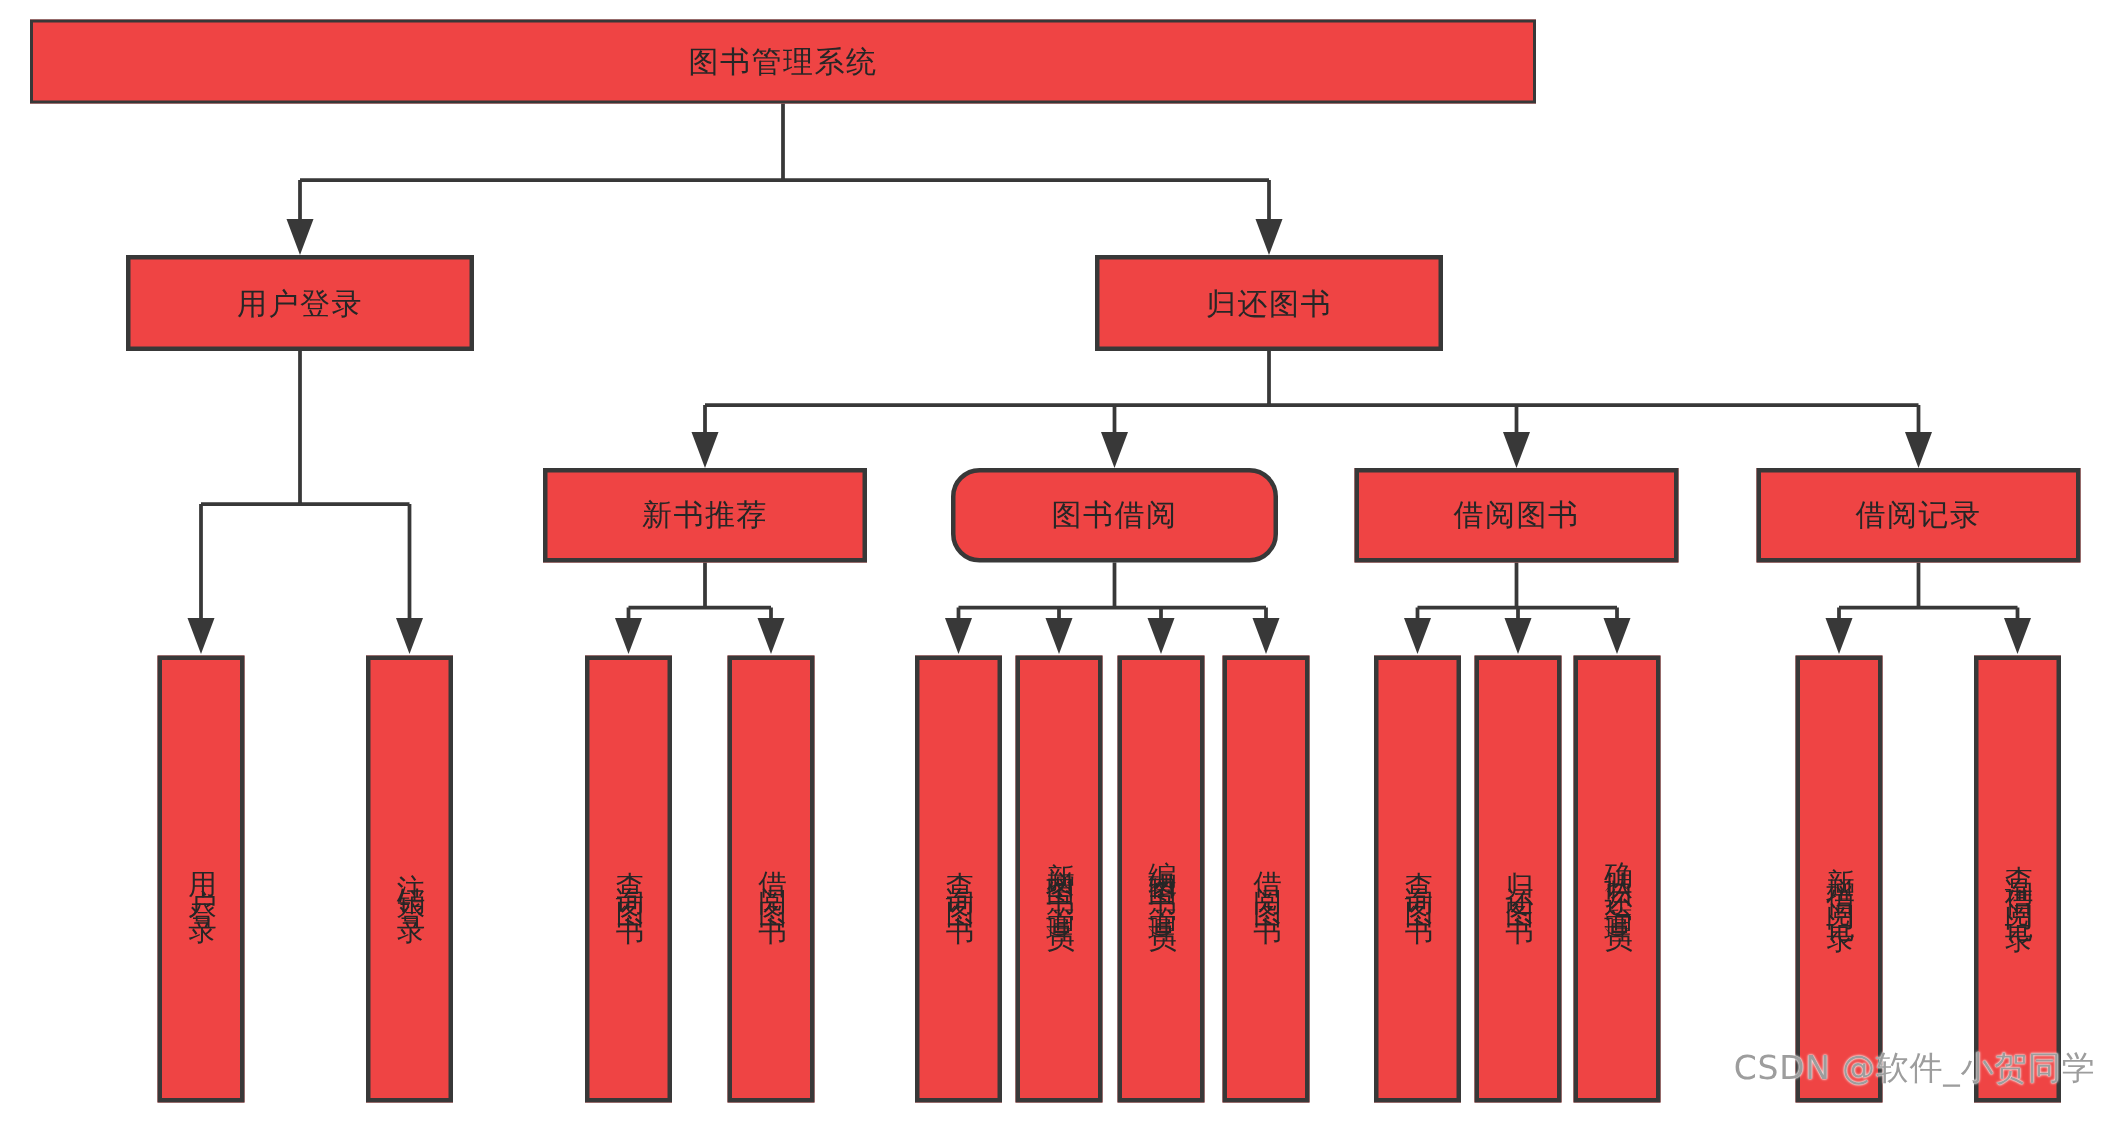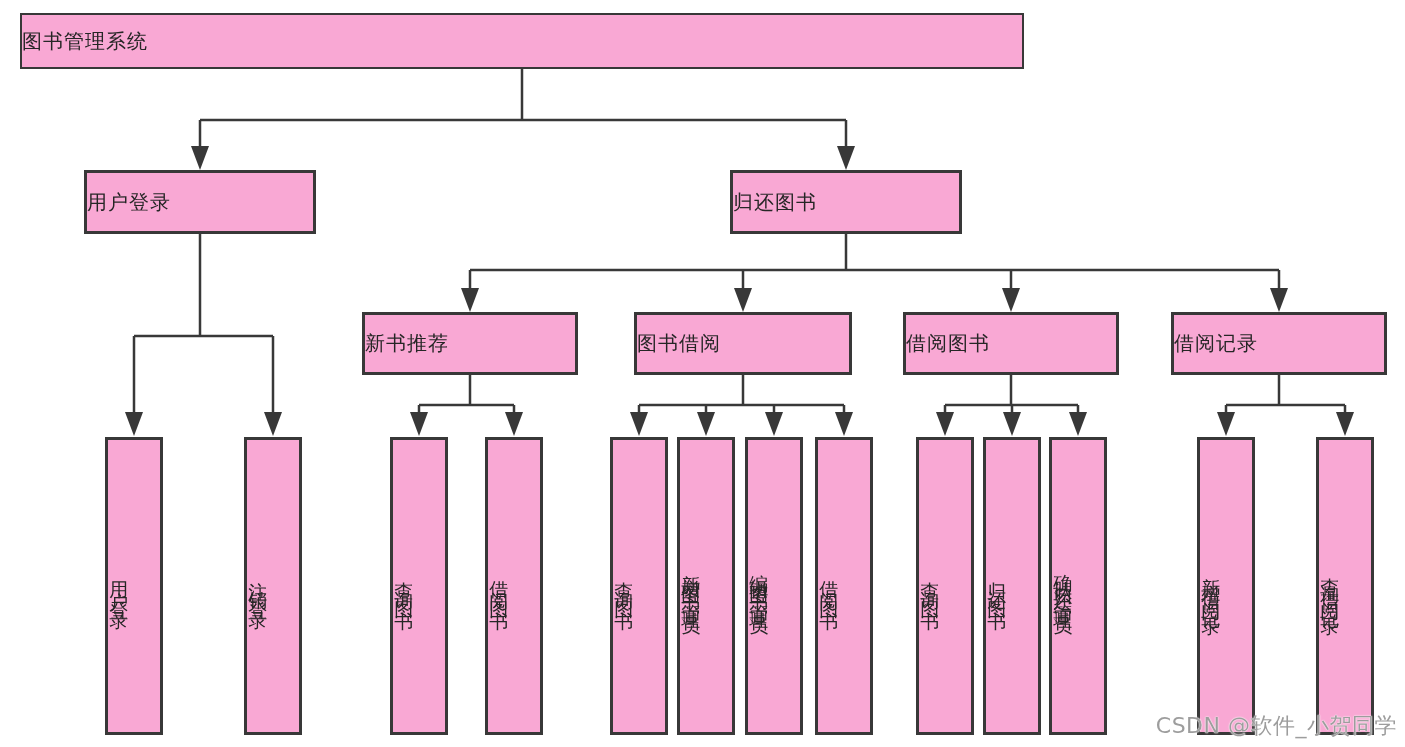--- a/index.html
+++ b/index.html
@@ -18,45 +18,46 @@
   #connectors {
     position: absolute;
     left: 0; top: 0;
     width: 1405px;
     height: 747px;
     pointer-events: none;
   }
   .box {
     position: absolute;
     box-sizing: border-box;
-    background: #f9a8d4;
+    background: #ef4444;
     border: 3px solid #383838;
     display: flex;
     align-items: center;
+    justify-content: center;
   }
   .box.root { border-width: 2px; }
   .hlabel {
     font-size: 20px;
     color: #262626;
     letter-spacing: 1px;
     white-space: nowrap;
   }
   .vlabel {
     writing-mode: vertical-rl;
     text-orientation: mixed;
     font-size: 19px;
     line-height: 1.15;
     letter-spacing: 10px;
     color: #262626;
     white-space: nowrap;
   }
   .watermark {
     position: absolute;
     right: 8px;
-    bottom: 6px;
+    bottom: 20px;
     font-size: 22px;
     color: #9d9d9d;
     letter-spacing: 0.5px;
     text-shadow: 0 0 2px #ffffff, 0 0 1px #ffffff;
     white-space: nowrap;
     z-index: 5;
   }
 </style>
 </head>
 <body>
@@ -117,21 +118,21 @@
   <div class="box" style="left:84px; top:170px; width:232px; height:64px;">
     <span class="hlabel">用户登录</span>
   </div>
   <div class="box" style="left:730px; top:170px; width:232px; height:64px;">
     <span class="hlabel">归还图书</span>
   </div>
 
   <div class="box" style="left:362px; top:312px; width:216px; height:63px;">
     <span class="hlabel">新书推荐</span>
   </div>
-  <div class="box" style="left:634px; top:312px; width:218px; height:63px;">
+  <div class="box" style="left:634px; top:312px; width:218px; height:63px;border-radius:19px;">
     <span class="hlabel">图书借阅</span>
   </div>
   <div class="box" style="left:903px; top:312px; width:216px; height:63px;">
     <span class="hlabel">借阅图书</span>
   </div>
   <div class="box" style="left:1171px; top:312px; width:216px; height:63px;">
     <span class="hlabel">借阅记录</span>
   </div>
 
   <div class="box" style="left:105px; top:437px; width:58px; height:298px;">

